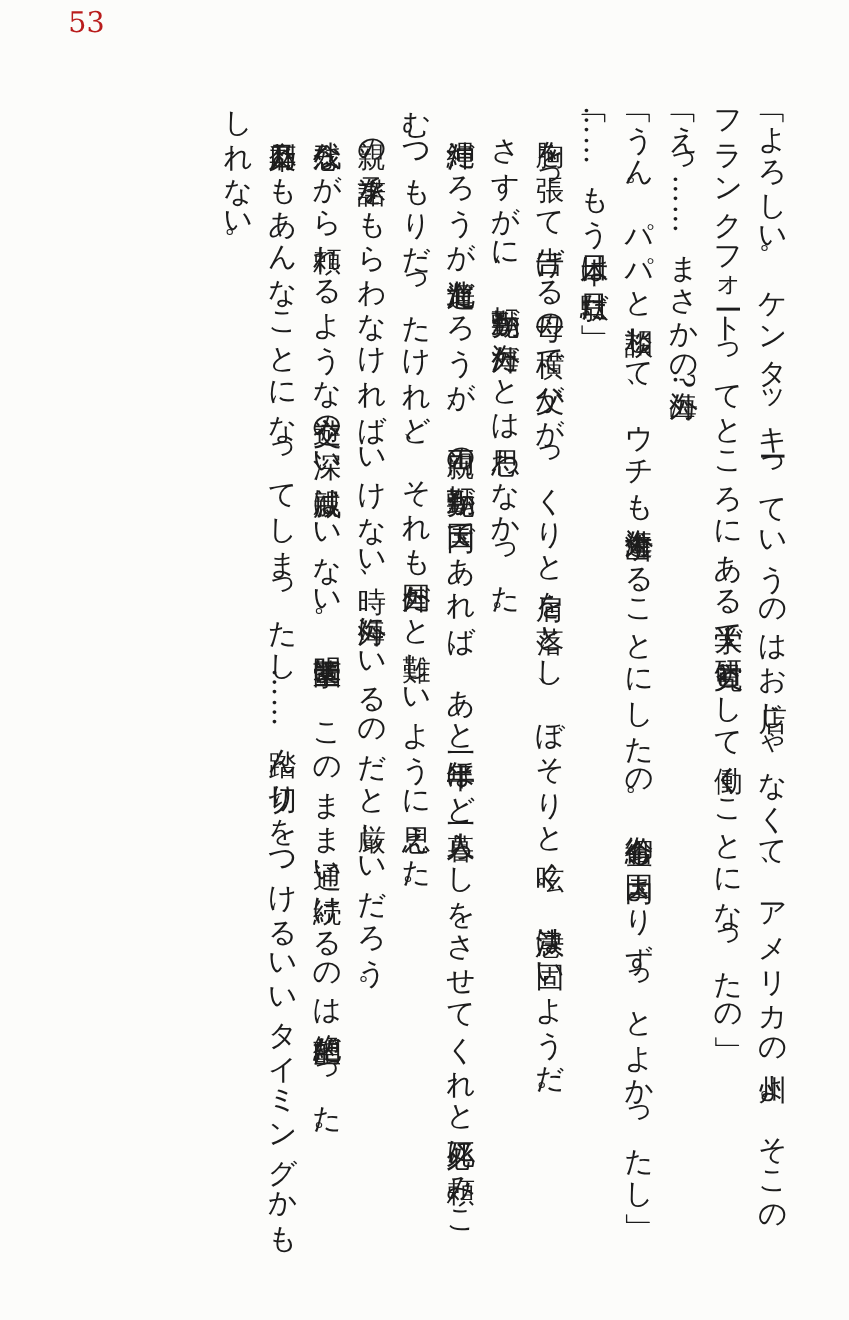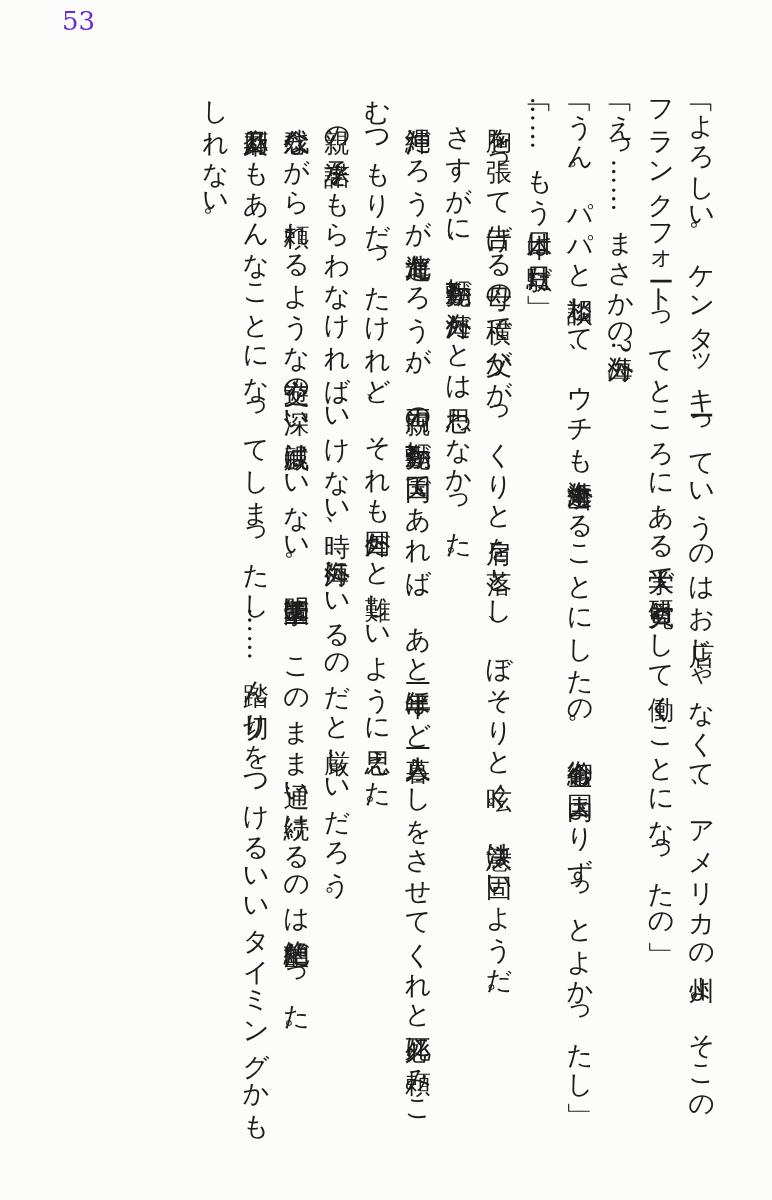--- a/index.html
+++ b/index.html
@@ -17,21 +17,21 @@
   .page {
     position: absolute;
     inset: 0;
     background: #fcfcfa;
   }
   .page-number {
     position: absolute;
     top: 6px;
     left: 62px;
     font-size: 26px;
-    color: #6d28d9;
+    color: #b91c1c;
     font-family: "DejaVu Serif", "Liberation Serif", serif;
   }
   .text-block {
     position: absolute;
     top: 82px;
     right: 50px;
     height: 1048px;
     width: 692px;
     writing-mode: vertical-rl;
     text-orientation: mixed;

